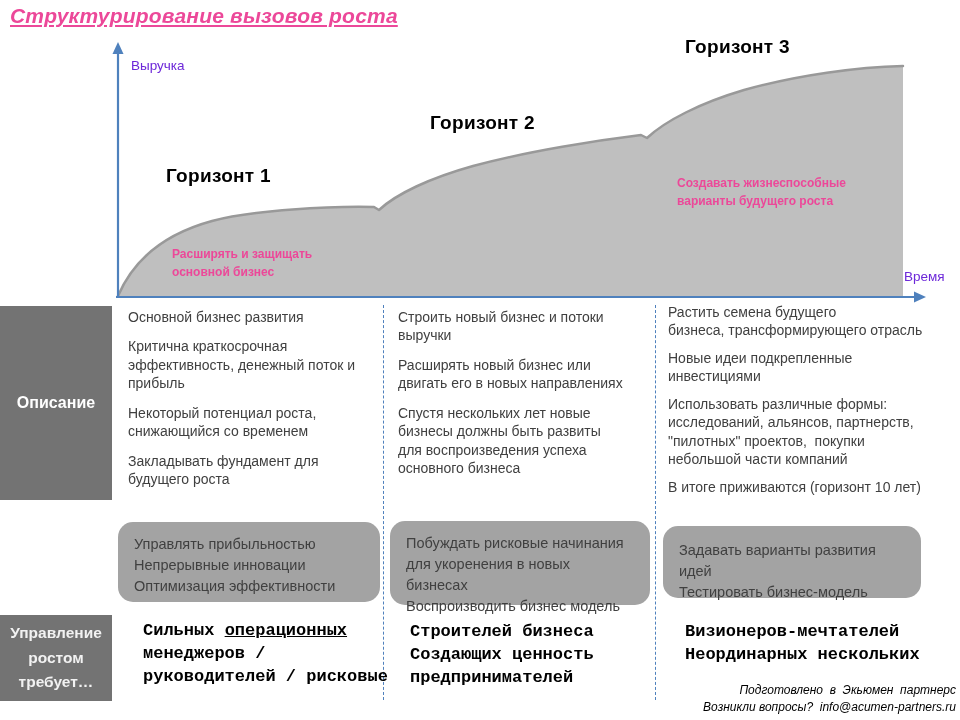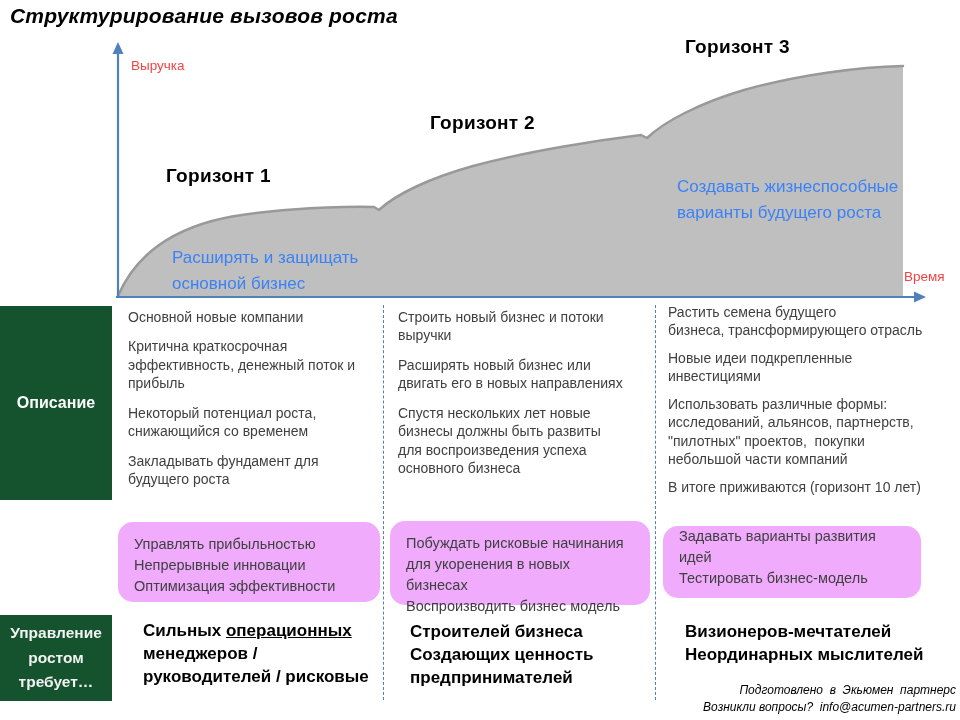--- a/index.html
+++ b/index.html
@@ -4,71 +4,71 @@
 <style>
   html,body{margin:0;padding:0;background:#fff;}
   .slide{
     position:relative;width:960px;height:720px;background:#ffffff;
     font-family:"Liberation Sans", sans-serif;color:#000;overflow:hidden;
   }
   .pre{white-space:pre-wrap;}
 
   .title{
     position:absolute;left:10px;top:4px;font-size:21px;font-weight:bold;
-    font-style:italic;color:#000000;letter-spacing:.2px;
+    font-style:italic;color:#ec4899;letter-spacing:.2px;text-decoration:underline;
   }
 
   
   .chart-svg{position:absolute;left:0;top:0;}
-  .axis-label{position:absolute;font-size:13.5px;color:#ef4444;}
+  .axis-label{position:absolute;font-size:13.5px;color:#6d28d9;}
   .y-axis-label{left:131px;top:58px;}
   .x-axis-label{left:904px;top:269px;}
   .horizon-label{position:absolute;font-size:19px;font-weight:bold;color:#000;letter-spacing:.3px;}
   .h1{left:166px;top:165px;}
   .h2{left:430px;top:112px;}
   .h3{left:685px;top:36px;}
-  .curve-note{position:absolute;font-size:17px;font-weight:normal;color:#3b82f6;line-height:1.5;}
+  .curve-note{position:absolute;font-size:12px;font-weight:bold;color:#ec4899;line-height:1.5;}
   .n1{left:172px;top:245px;}
   .n2{left:445px;top:210px;}
   .n3{left:677px;top:174px;}
 
   
   .divider{position:absolute;top:305px;height:395px;width:0;border-left:1.5px dashed #4f81bd;}
   .d1{left:383px;}
   .d2{left:655px;}
 
   
   .row-label{
-    position:absolute;left:0;width:112px;background:#14532d;color:#fff;
+    position:absolute;left:0;width:112px;background:#737373;color:#fff;
     font-weight:bold;display:flex;align-items:center;justify-content:center;
     text-align:center;font-size:16px;
   }
   .row-label-desc{top:306px;height:194px;}
   .row-label-goals{top:520px;height:84px;}
   .row-label-mgmt{top:615px;height:86px;font-size:15.5px;line-height:1.6;color:#f2f2f2;}
 
   
   .desc-col{position:absolute;font-size:14px;color:#404040;line-height:1.32;}
   .desc-col p{margin:0 0 11px 0;}
   .desc-c1{left:128px;top:308px;width:255px;}
   .desc-c2{left:398px;top:308px;width:256px;}
   .desc-c3{left:668px;top:303px;width:288px;}
   .desc-c3 p{margin:0 0 9px 0;}
 
   
   .goal-box{
-    position:absolute;background:#f0abfc;border-radius:15px;color:#404040;
+    position:absolute;background:#a3a3a3;border-radius:15px;color:#404040;
     font-size:14.5px;line-height:1.45;padding:12px 16px;box-sizing:border-box;
   }
   .g1{left:118px;top:522px;width:262px;height:80px;}
   .g2{left:390px;top:521px;width:260px;height:84px;}
-  .g3{left:663px;top:526px;width:258px;height:72px;padding-top:0;}
+  .g3{left:663px;top:526px;width:258px;height:72px;padding-top:14px;}
 
   
-  .mgmt-text{position:absolute;font-size:17px;font-weight:bold;color:#000;line-height:1.35;}
+  .mgmt-text{position:absolute;font-size:17px;font-weight:bold;color:#000;line-height:1.35;font-family:Liberation Mono, monospace;}
   .m1{left:143px;top:620px;width:260px;}
   .m2{left:410px;top:621px;width:250px;}
   .m3{left:685px;top:621px;width:260px;}
   .u{text-decoration:underline;}
 
   .footer{
     position:absolute;right:4px;top:682px;text-align:right;font-style:italic;
     font-size:12px;color:#000;line-height:1.42;margin-left:40px;
   }
 </style>
@@ -102,21 +102,21 @@
   <div class="curve-note pre n1">Расширять и защищать
 основной бизнес</div>
   <div class="curve-note pre n3">Создавать жизнеспособные
 варианты будущего роста</div>
 
   <div class="divider d1"></div>
   <div class="divider d2"></div>
 
   <div class="row-label row-label-desc">Описание</div>
   <div class="desc-col desc-c1">
-    <p class="pre">Основной новые компании</p>
+    <p class="pre">Основной бизнес развития</p>
     <p class="pre">Критична краткосрочная
 эффективность, денежный поток и
 прибыль</p>
     <p class="pre">Некоторый потенциал роста,
 снижающийся со временем</p>
     <p class="pre">Закладывать фундамент для
 будущего роста</p>
   </div>
   <div class="desc-col desc-c2">
     <p class="pre">Строить новый бизнес и потоки
@@ -151,20 +151,20 @@
 
   <div class="row-label row-label-mgmt pre">Управление
 ростом
 требует…</div>
   <div class="mgmt-text m1"><span>Сильных </span><span class="u">операционных</span><div class="pre">менеджеров /
 руководителей / рисковые</div></div>
   <div class="mgmt-text pre m2">Строителей бизнеса
 Создающих ценность
 предпринимателей</div>
   <div class="mgmt-text pre m3">Визионеров-мечтателей
-Неординарных мыслителей</div>
+Неординарных нескольких</div>
 
   <div class="footer">
     <div class="pre">Подготовлено  в  Экьюмен  партнерс</div>
     <div class="pre">Возникли вопросы?  info@acumen-partners.ru</div>
   </div>
 
 </div>
 
 </body></html>

